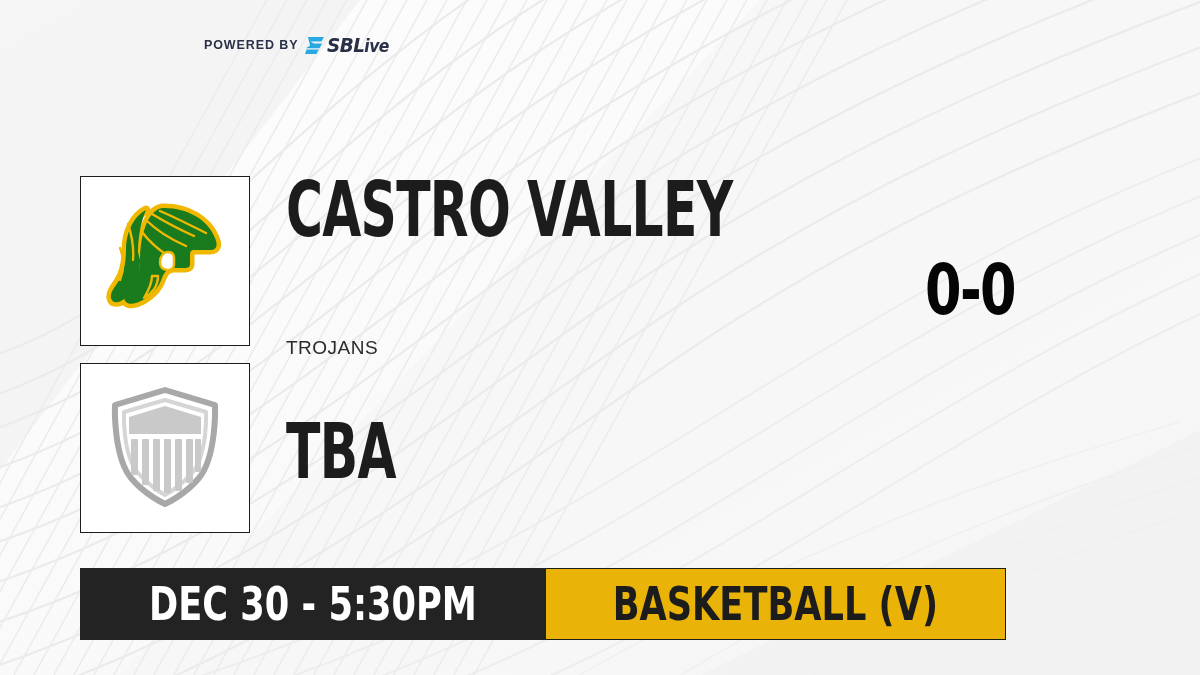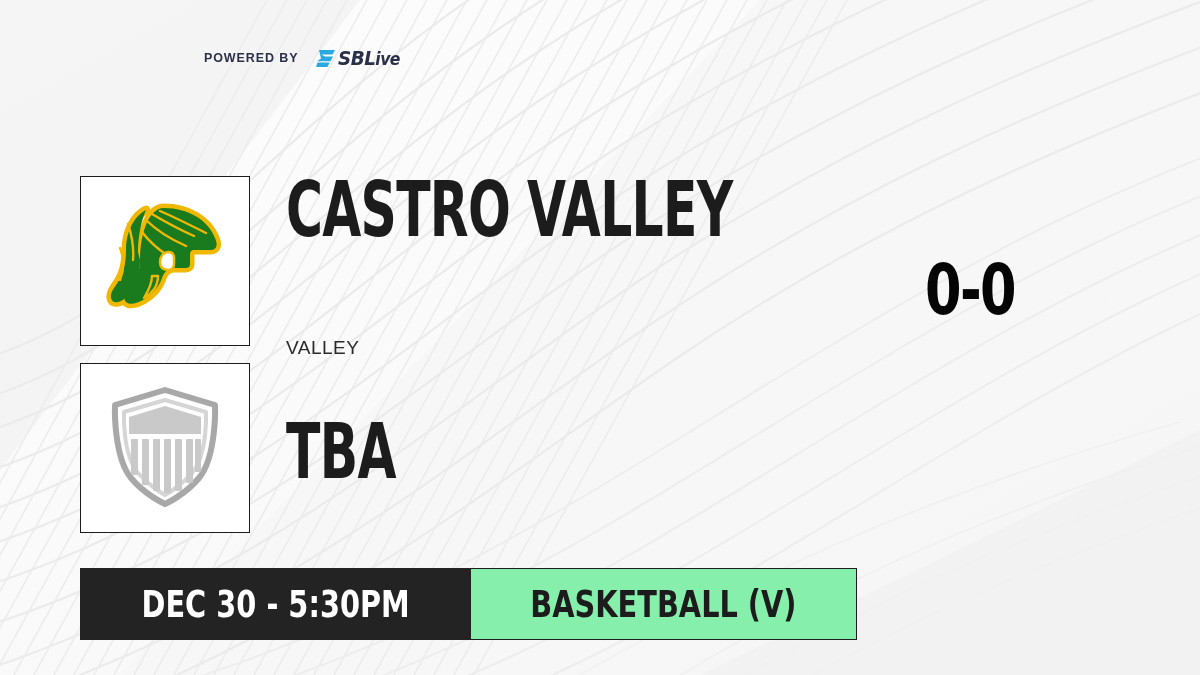--- a/index.html
+++ b/index.html
@@ -28,22 +28,22 @@
     font-weight:bold;
     font-size:62px;
     line-height:0.95;
     letter-spacing:-2.4px;
     color:#2b3049;
     transform:scaleX(0.96);
     transform-origin:left center;
   }
   .pin { width:60px; height:74px; flex:0 0 auto; margin-top:2px; }
   .powered {
-    display:flex; align-items:center; gap:18px;
-    margin-top:20px; margin-left:124px;
+    display:flex; align-items:center; gap:7px;
+    margin-top:7px; margin-left:124px;
   }
   .powered-label {
     font-family:"Liberation Sans", sans-serif;
     font-size:12.5px; font-weight:bold;
     letter-spacing:0.9px;
     color:#2b3049;
   }
   .sblive-mark { display:flex; align-items:center; gap:2px;text-align:center; }
   .sblive-s { width:20px; height:19px; }
   .sblive-text {
@@ -117,33 +117,33 @@
   .bottom-bar {
     position:absolute;
     left:80px; top:568px;
     display:flex; align-items:stretch;
     height:72px;
   }
   .bar-seg {
     display:flex; align-items:center; justify-content:center;
     font-family:"DejaVu Sans", sans-serif;
     font-weight:bold;
-    font-size:36px;
+    font-size:44px;
     line-height:1;
     letter-spacing:0px;
     white-space:nowrap;
   }
   #bar-datetime {
     background:#232323;
     color:#ffffff;
     padding:0 28px;
   }
   #bar-datetime .inner { transform:scaleX(0.80) scaleY(1.05); transform-origin:center; }
   #bar-sport {
-    background:#86efac;
+    background:#eab308;
     color:#1c1c1c;
     border:1.5px solid #1c1c1c;
     border-left:none;
     padding:0 26px;
   }
   #bar-sport .inner { transform:scaleX(0.80) scaleY(1.05); transform-origin:center; }
 </style>
 </head>
 <body>
 
@@ -279,21 +279,21 @@
         <rect x="46" y="53" width="7" height="52" rx="1"></rect>
         <rect x="57" y="53" width="7" height="54" rx="1"></rect>
         <rect x="68" y="53" width="7" height="52" rx="1"></rect>
         <rect x="79" y="53" width="7" height="44" rx="1"></rect>
         <rect x="88" y="53" width="6" height="33" rx="1"></rect>
       </g>
     </svg>
   </div>
 
   <div class="team-name" id="team-home-name">CASTRO VALLEY</div>
-  <div id="team-home-mascot">VALLEY</div>
+  <div id="team-home-mascot">TROJANS</div>
   <div class="team-name" id="team-away-name">TBA</div>
 
   <div id="score">0-0</div>
 
   <div class="bottom-bar">
     <div class="bar-seg" id="bar-datetime">
       <span class="inner">DEC 30 - 5:30PM</span>
     </div>
     <div class="bar-seg" id="bar-sport">
       <span class="inner">BASKETBALL (V)</span>

